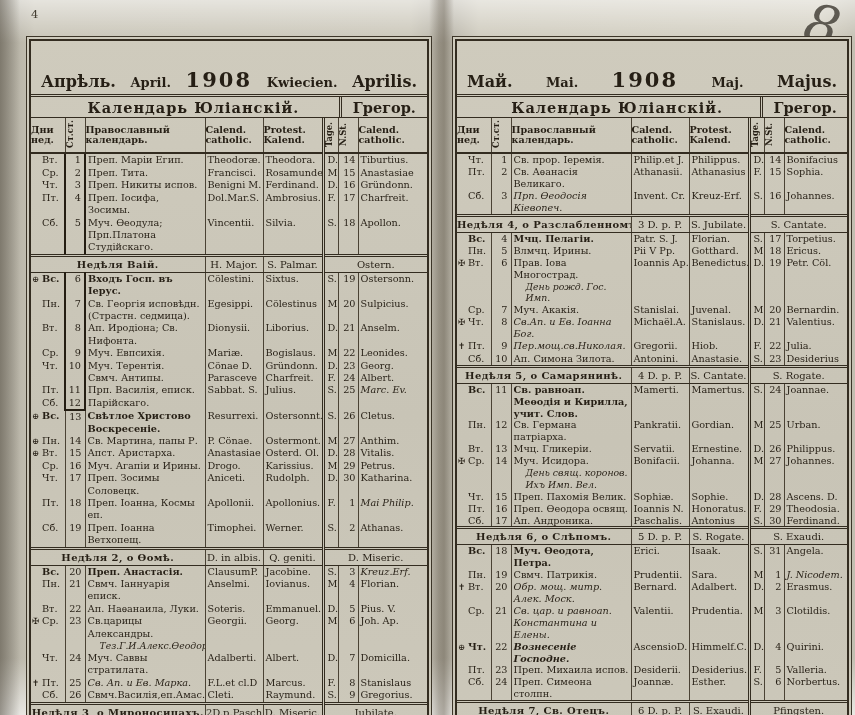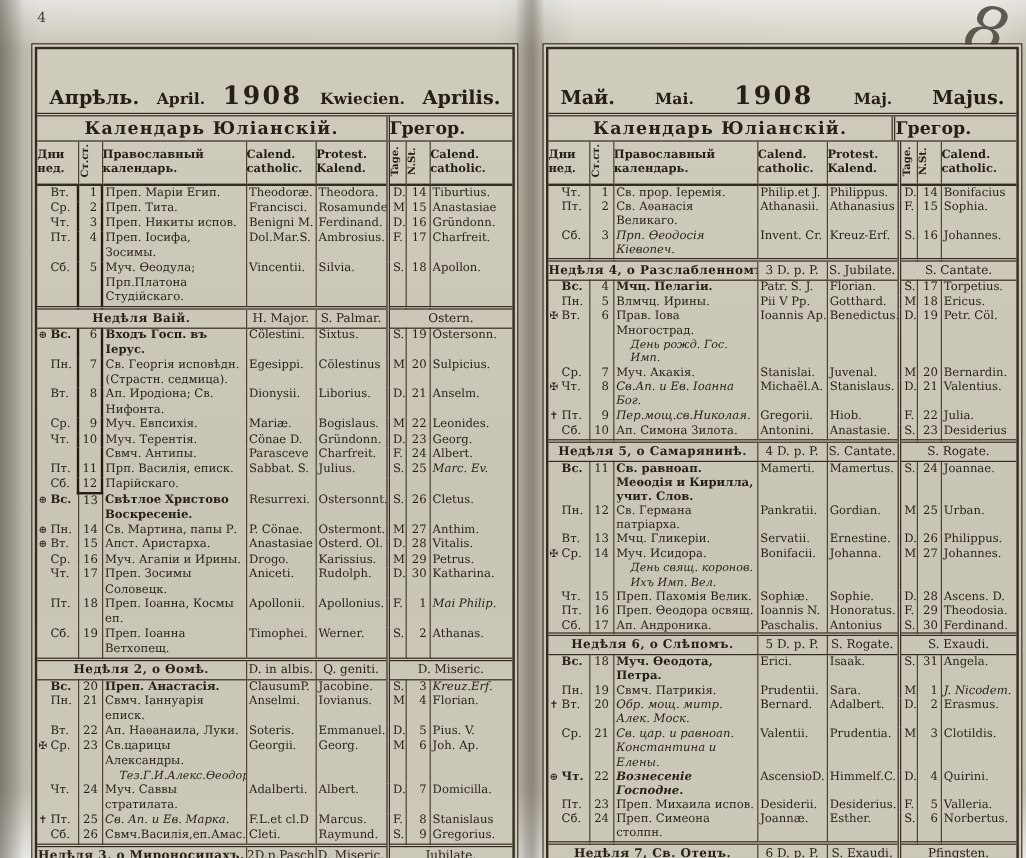--- a/index.html
+++ b/index.html
@@ -28,22 +28,22 @@
   .frame-in{border:2px solid #332c20;}
 
   .trow{display:flex;justify-content:space-between;align-items:baseline;
     padding:4px 10px 2px;border-bottom:3px double #332c20;}
   .t-ru,.t-la{font-size:16px;font-weight:bold;margin-top:27px;}
   .t-de,.t-pl{font-size:13px;font-weight:bold;}
   .t-yr{font-size:21px;font-weight:bold;letter-spacing:2px;}
 
   .srow{display:flex;border-bottom:1px solid #332c20;}
   .s-j{flex:0 0 73.4%;text-align:center;font-size:14.5px;font-weight:bold;
-    padding:2px 0 1px;border-right:3px double #332c20;letter-spacing:1px;}
-  .s-g{flex:1;font-size:14.5px;font-weight:bold;padding:2px 0 1px;}
+    padding:2px 0 1px;border-right:3px double #332c20;letter-spacing:1px;margin-left:17px;}
+  .s-g{flex:1;text-align:center;font-size:14.5px;font-weight:bold;padding:2px 0 1px;}
 
   table.cal{width:100%;border-collapse:collapse;table-layout:fixed;}
   thead th{font-size:9.6px;font-weight:bold;border-bottom:2px solid #332c20;
     padding:2px 0;line-height:10.5px;vertical-align:middle;text-align:left;}
   th.vert span{writing-mode:vertical-rl;transform:rotate(180deg);font-size:8.4px;
     display:inline-block;line-height:1;letter-spacing:0;}
   tbody td{font-size:9.7px;line-height:12.4px;padding:0 2px;vertical-align:top;
     overflow:hidden;}
   .pageR tbody td{line-height:11.9px;}
 

